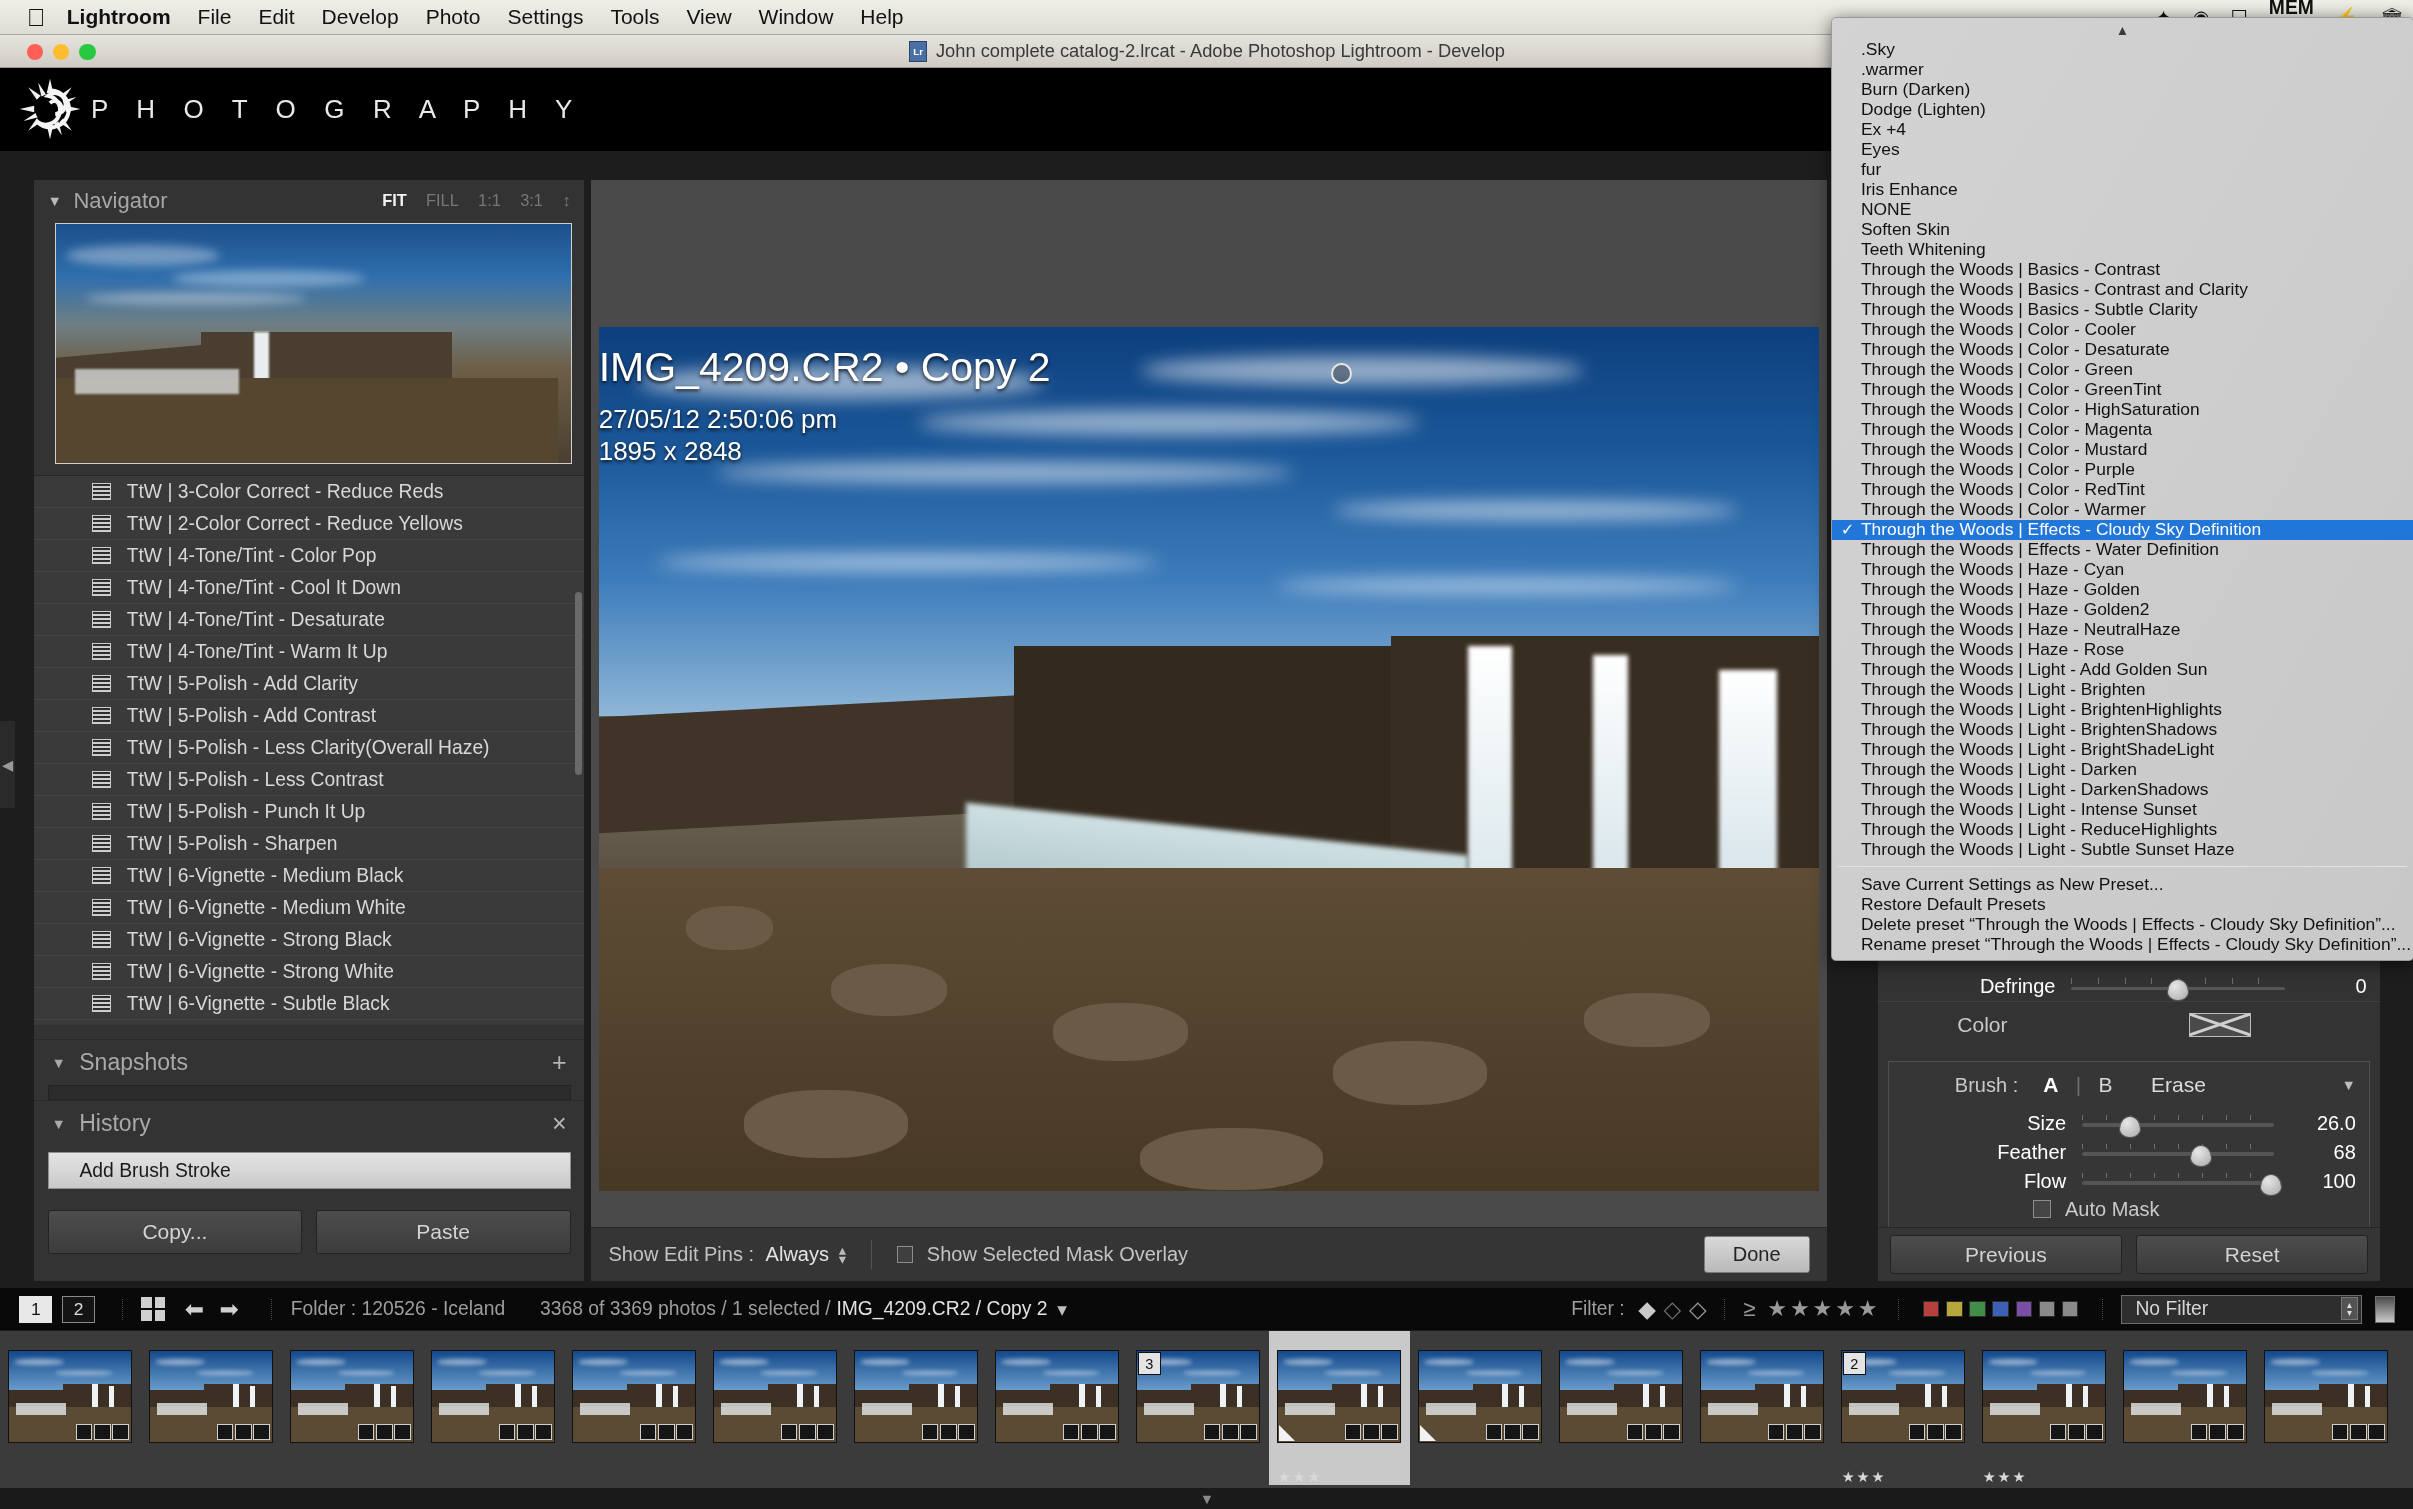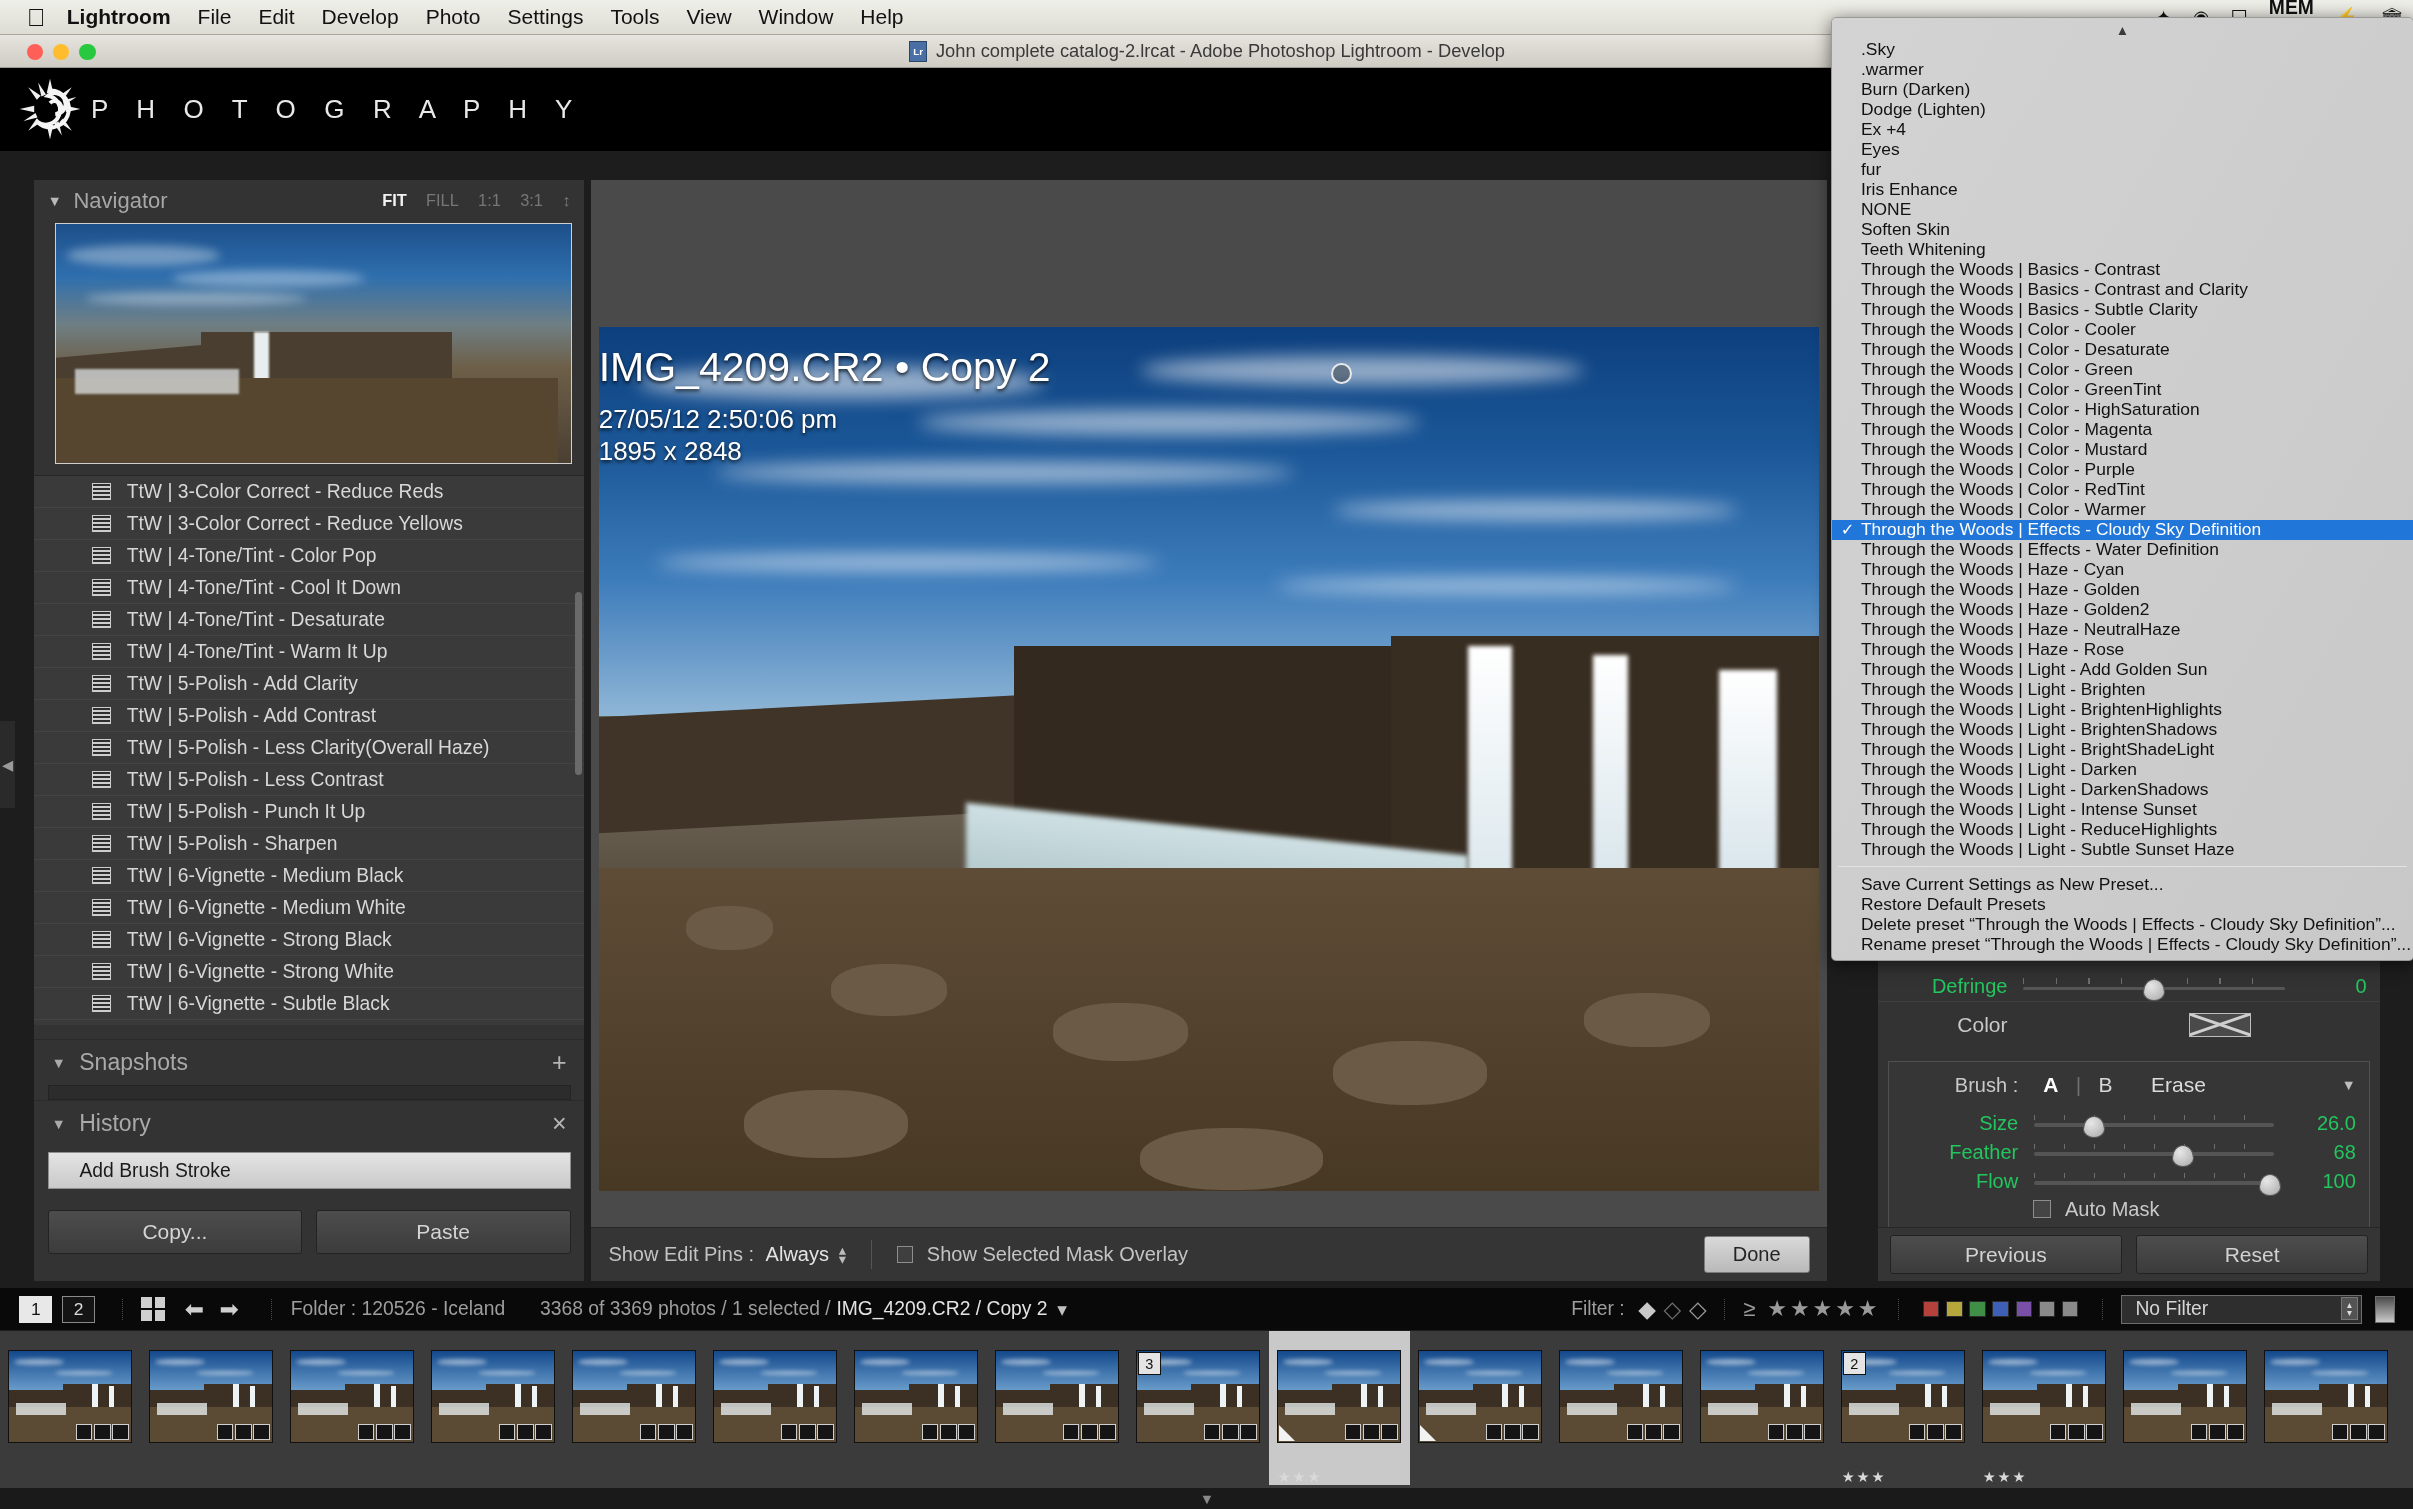--- a/index.html
+++ b/index.html
@@ -111,21 +111,21 @@
      display:flex; align-items:center; color:#c3c3c3; font-size:20px; padding:0 17.4px;
      border-top:1px solid #262626;}
   .ctoolbar .sep{ width:1px; height:29px; background:#555; margin:0 25px;}
   .stepper{ display:inline-flex; flex-direction:column; margin-left:9.7px; line-height:.6; font-size:14.5px; color:#bbb;}
   .cbox{ width:16.4px; height:16.4px; border:1px solid #8d8d8d; background:#3f3f3f; margin-right:13.5px;}
   .donebtn{ margin-left:auto; width:106px; height:37px; background:linear-gradient(#d9d9d9,#b9b9b9);
      border:1px solid #7b7b7b; color:#242424; font-size:20px; display:flex; align-items:center; justify-content:center; border-radius:2.9px;}
 
   
   .rightpanel{ position:absolute; right:34px; top:145px; width:502px; height:1101px; background:#333; }
-  .sliderrow{ display:flex; align-items:center; height:29px; color:#22c55e; font-size:20px; padding:0 13.5px;}
+  .sliderrow{ display:flex; align-items:center; height:29px; color:#ffffff; font-size:20px; padding:0 13.5px;margin-left:48px;}
   .sliderrow .lab{ width:116px; text-align:right; margin-right:15.4px; }
   .track{ position:relative; flex:1; height:21px; }
   .track .line{ position:absolute; left:0; right:0; top:10.6px; height:3.9px; background:#555; border-radius:1.9px;}
   .track .ticks{ position:absolute; left:0; right:0; top:1.9px; height:5.8px;
      background-image:repeating-linear-gradient(to right,#6d6d6d 0 1px,transparent 1px 12.5%);}
   .track .knob{ position:absolute; top:2.9px; width:22px; height:22px; margin-left:-10.6px;
      background:radial-gradient(circle at 35% 30%,#e7e7e7,#a9a9a9);
      border:1px solid #5c5c5c; border-radius:50% 50% 50% 50%/60% 60% 40% 40%; }
   .sliderrow .val{ width:68px; text-align:right; margin-left:13.5px; font-size:20px;}
   .colorrow{ display:flex; align-items:center; height:46px; color:#c9c9c9; font-size:21px; padding:0 13.5px;
@@ -304,21 +304,21 @@
       </div>
 
       <div class="presetscroll">
         <div id="preset-rows">
             <div class="prow">
               <span class="picon"></span>
               <span>TtW | 3-Color Correct - Reduce Reds</span>
             </div>
             <div class="prow">
               <span class="picon"></span>
-              <span>TtW | 3-Color Correct - Reduce Yellows</span>
+              <span>TtW | 2-Color Correct - Reduce Yellows</span>
             </div>
             <div class="prow">
               <span class="picon"></span>
               <span>TtW | 4-Tone/Tint - Color Pop</span>
             </div>
             <div class="prow">
               <span class="picon"></span>
               <span>TtW | 4-Tone/Tint - Cool It Down</span>
             </div>
             <div class="prow">

